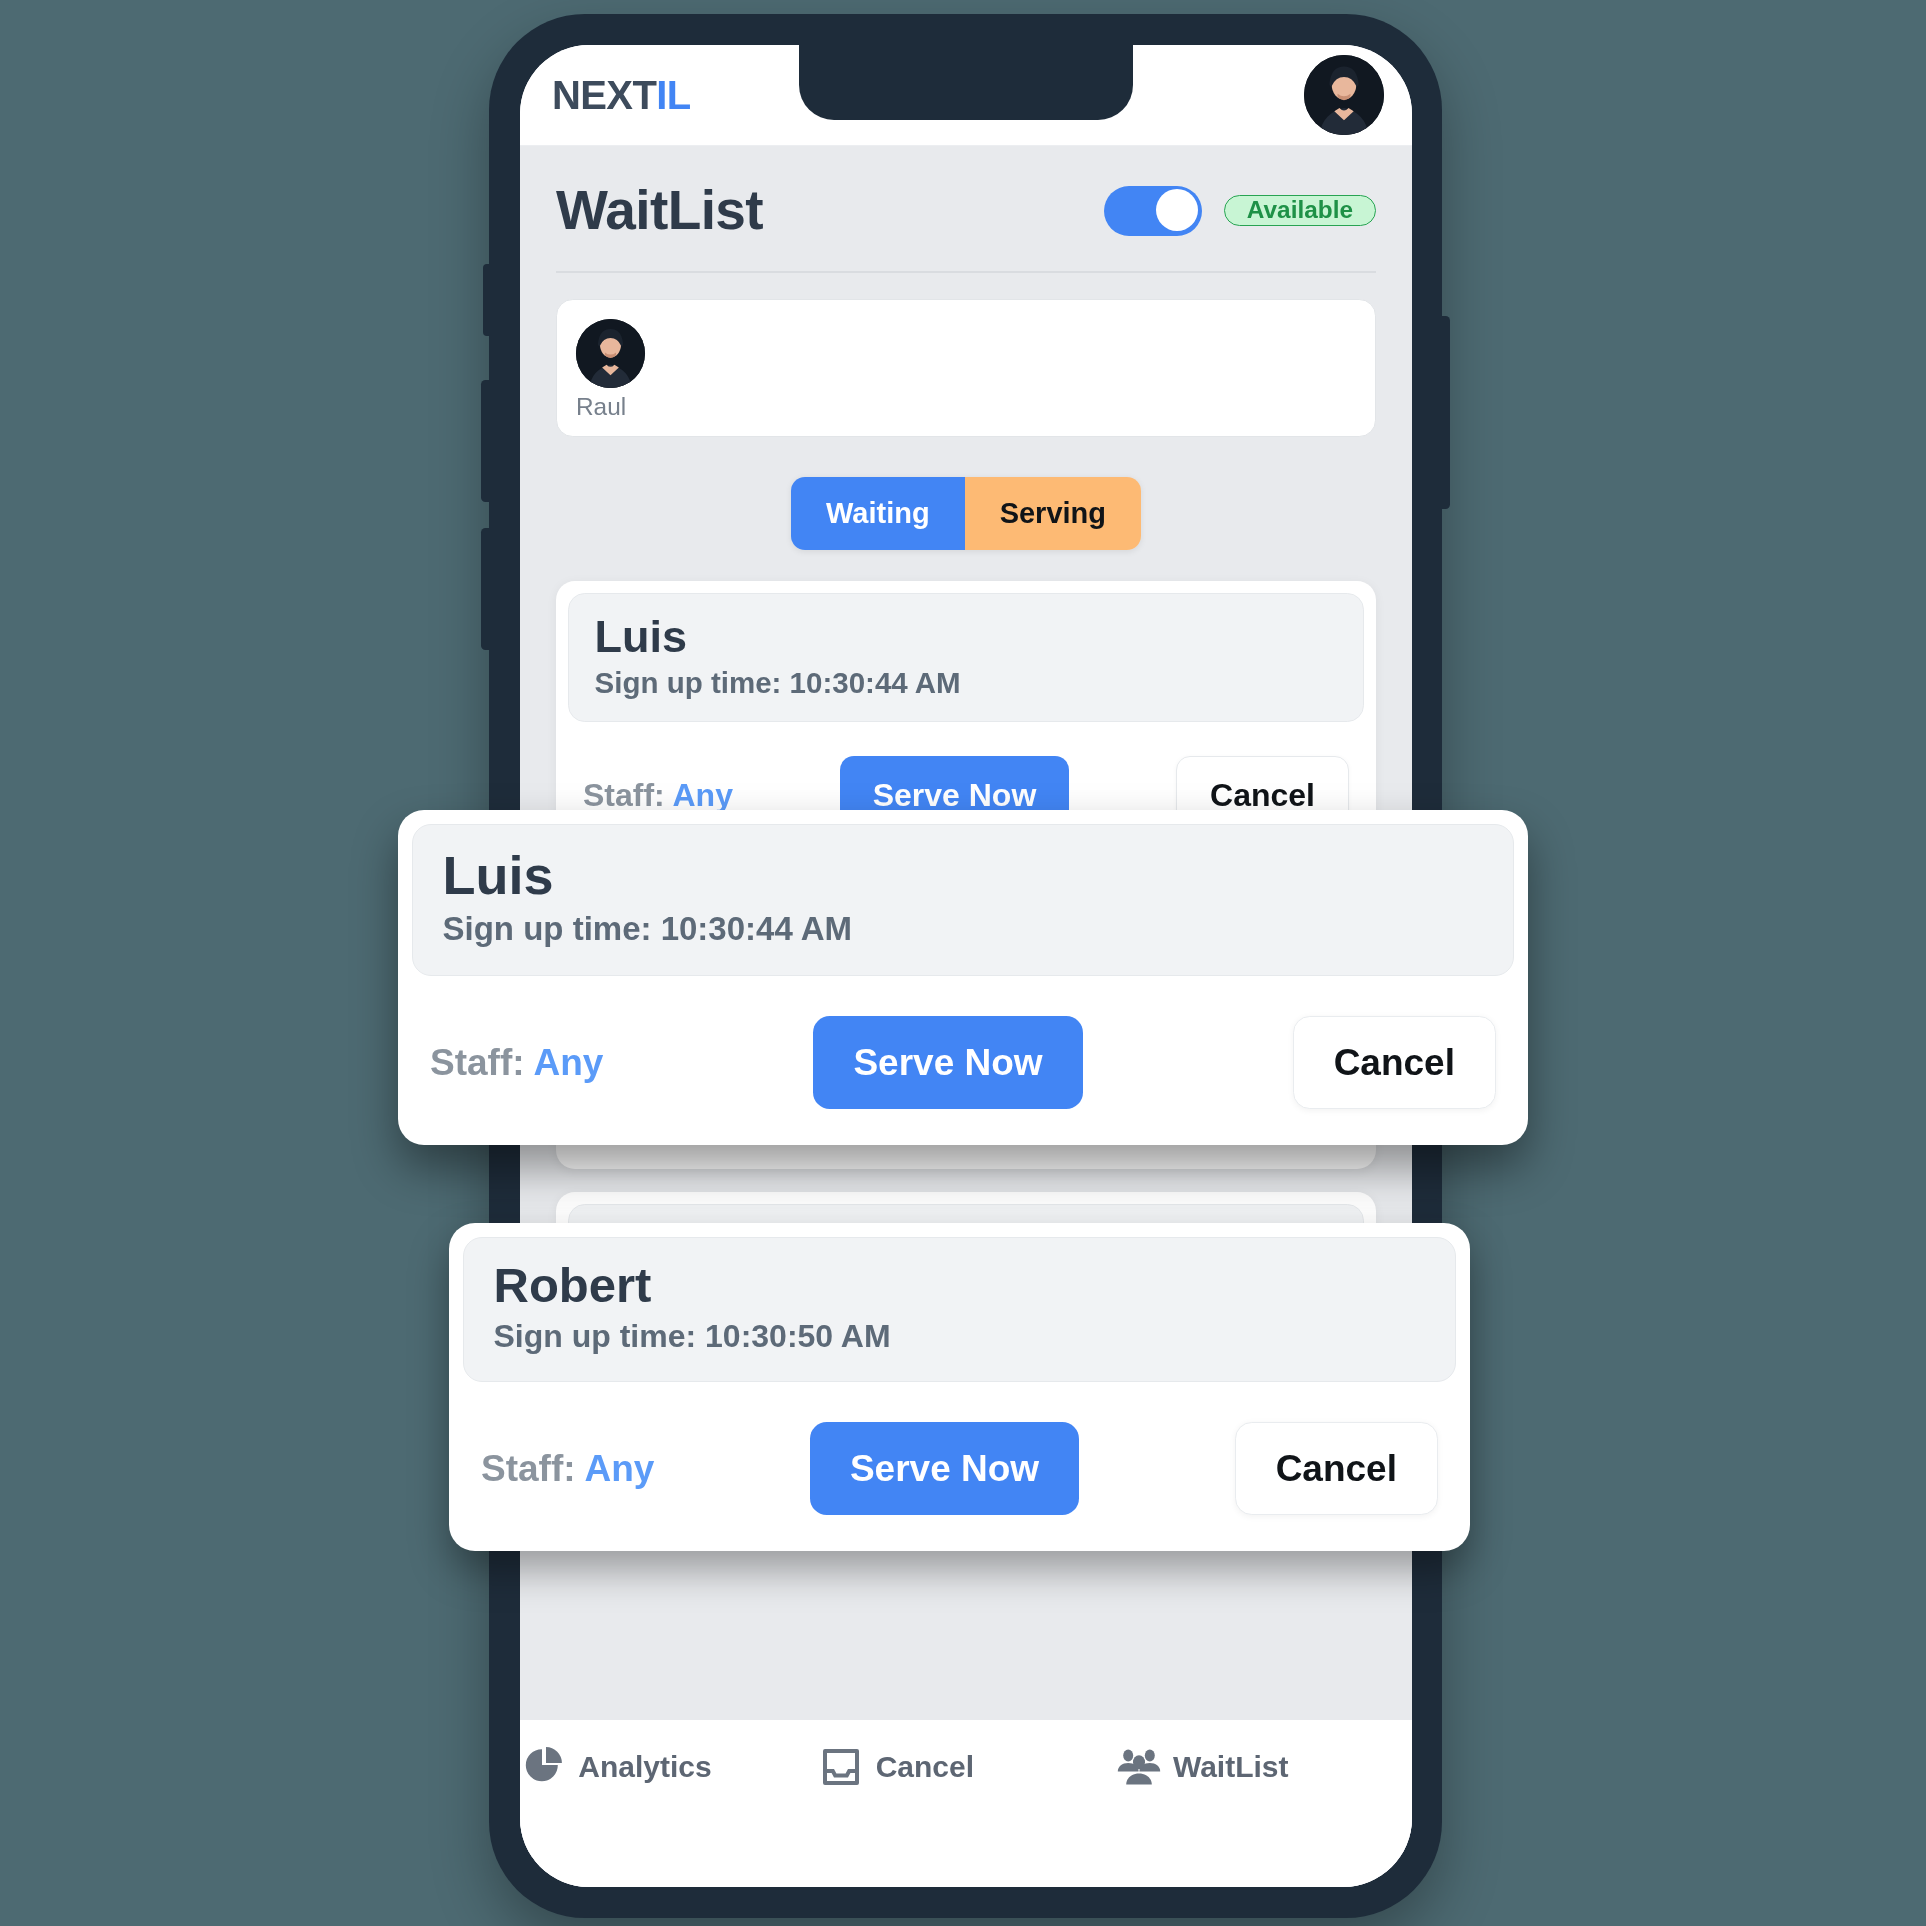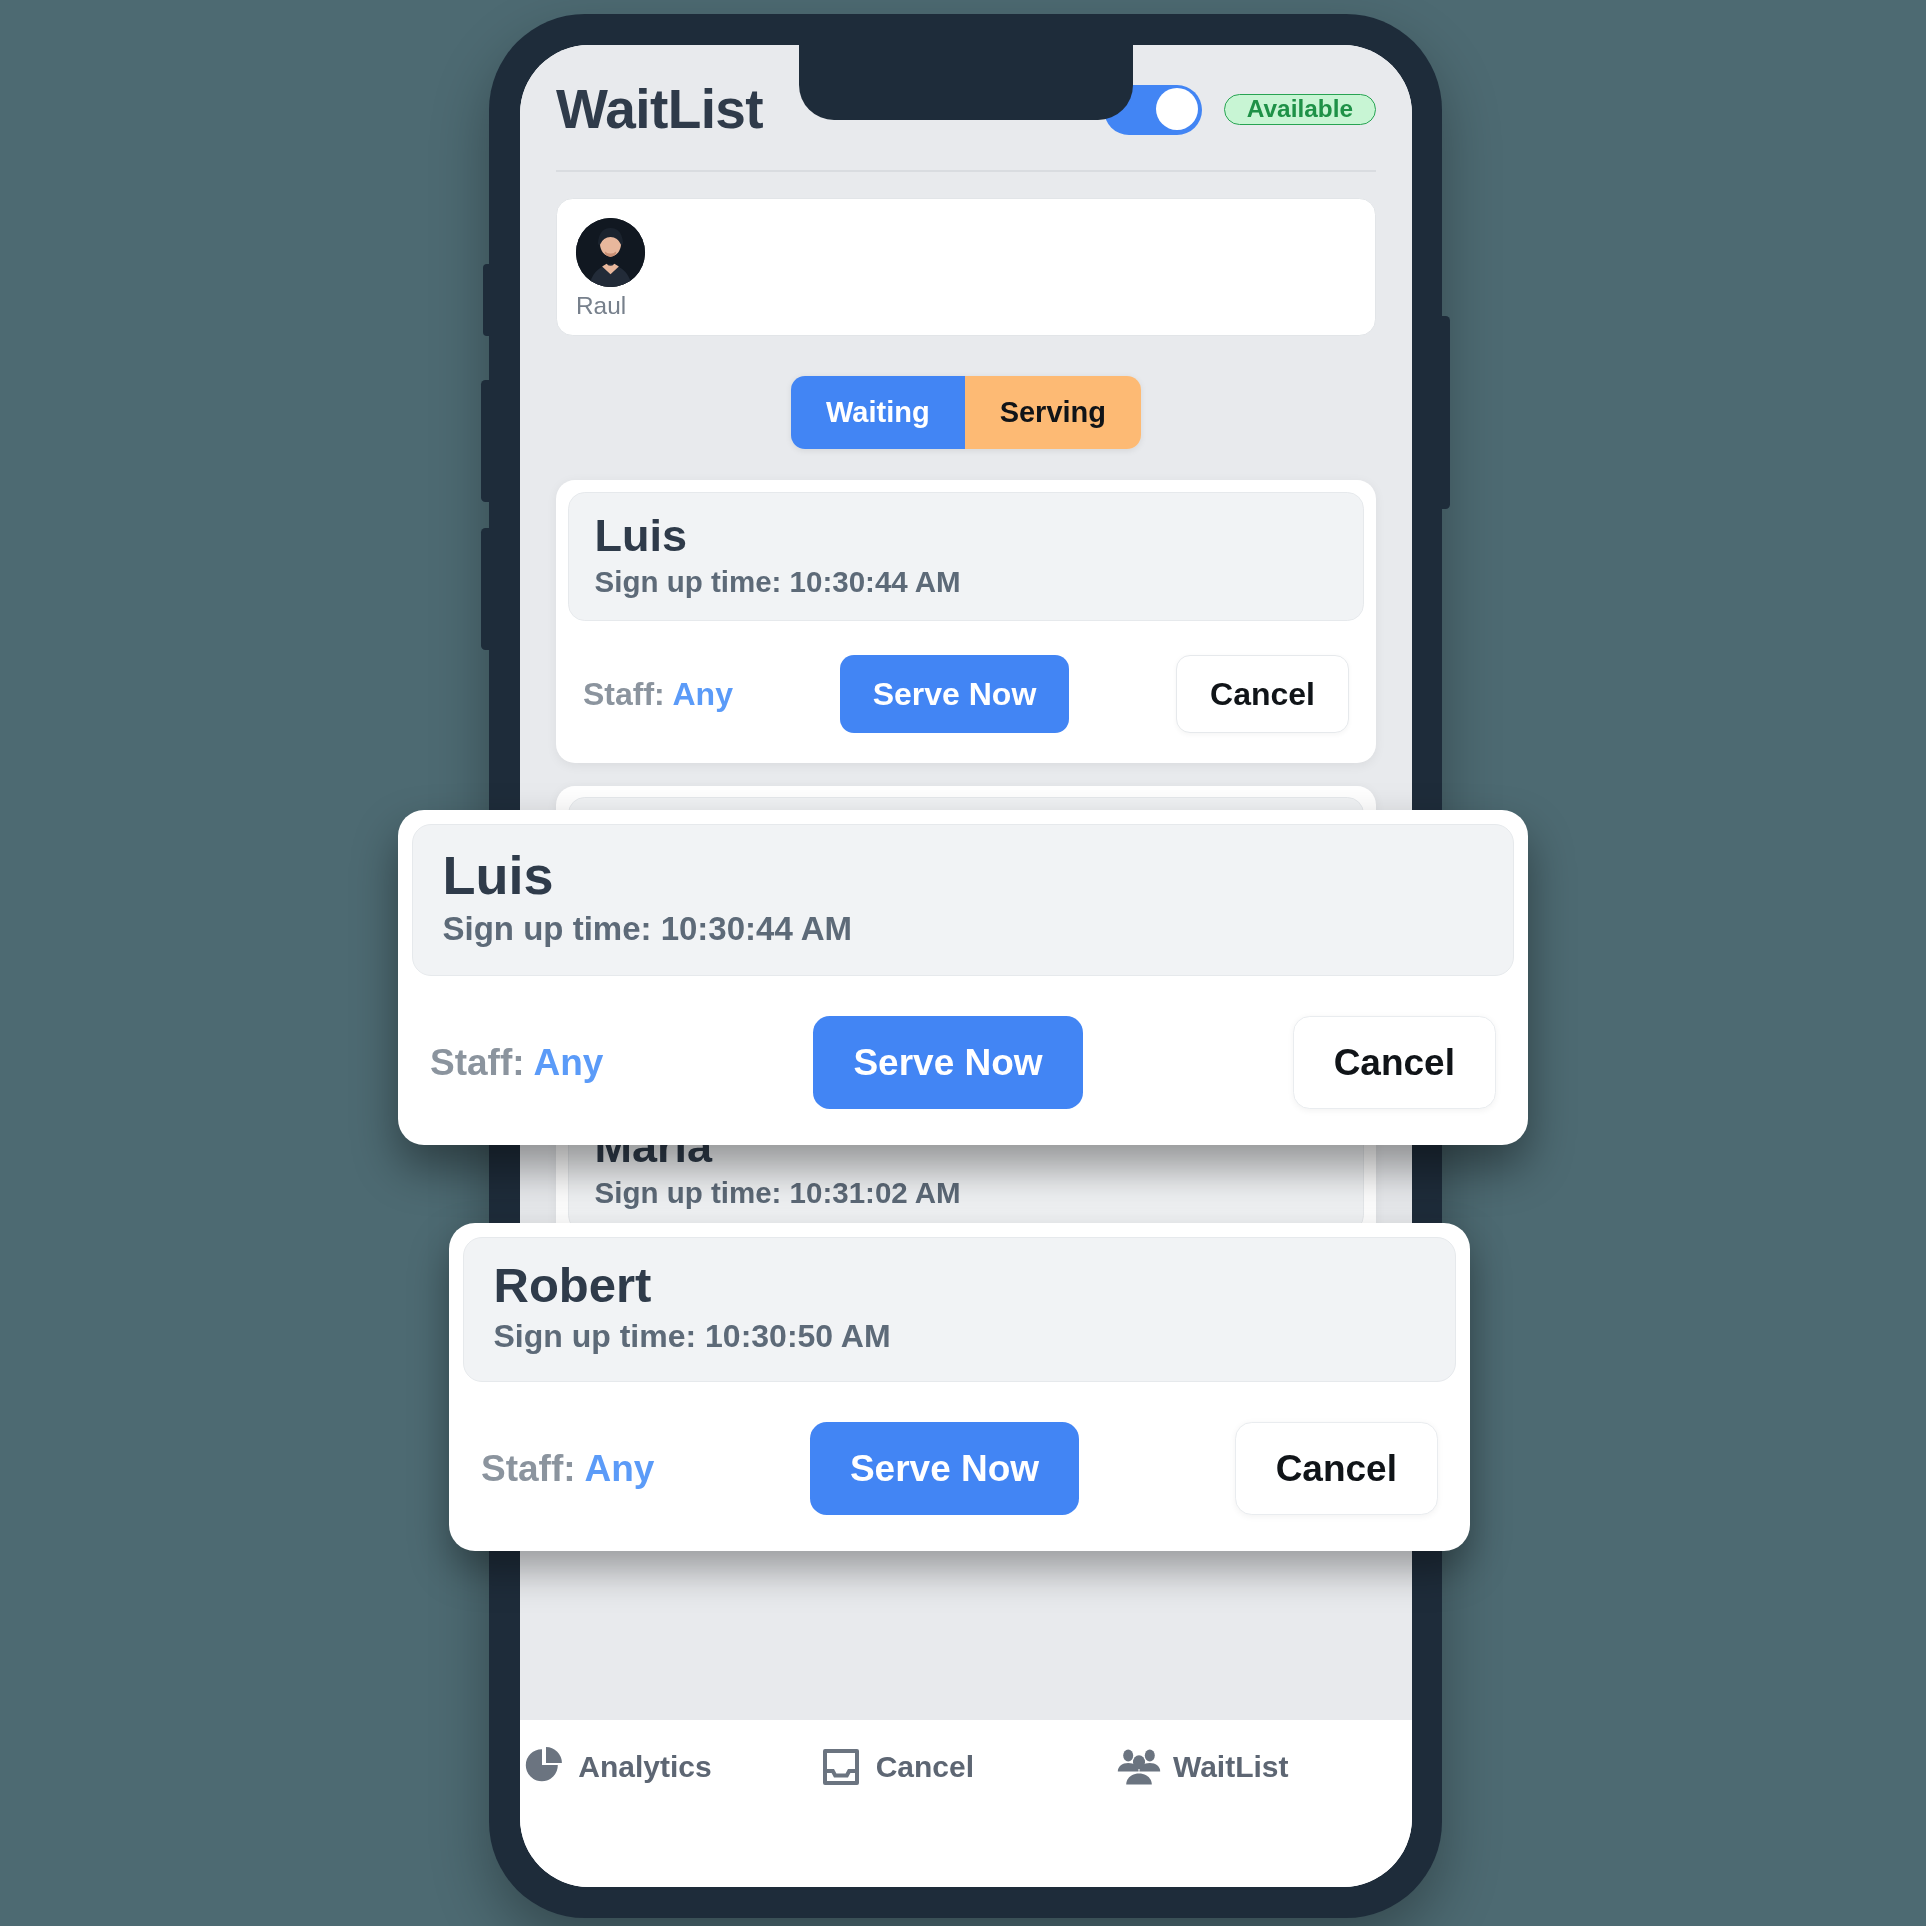--- a/index.html
+++ b/index.html
@@ -410,20 +410,33 @@
   <div class="phone">
 
     <div class="btn-mute"></div>
     <div class="btn-volup"></div>
     <div class="btn-voldn"></div>
     <div class="btn-power"></div>
 
     <div class="screen">
       <div class="notch"></div>
 
+      <div class="app-header">
+        <div class="logo"><span class="a">NEXT</span><span class="b">IL</span></div>
+        <div class="avatar-top">
+          <svg width="80" height="80" viewBox="0 0 124 124">
+            <rect width="124" height="124" fill="#111821"></rect>
+            <ellipse cx="62" cy="46" rx="19" ry="23" fill="#e8b79c"></ellipse>
+            <path d="M40 40 q4 -22 22 -22 q18 0 22 22 q2 10 -3 8 q-6 -14 -19 -14 q-13 0 -19 14 q-5 2 -3 -8 z" fill="#1b232e"></path>
+            <path d="M52 60 q10 8 20 0 q2 8 -10 10 q-12 -2 -10 -10 z" fill="#c98f74"></path>
+            <path d="M24 124 q4 -34 38 -42 q34 8 38 42 z" fill="#222b38"></path>
+            <path d="M55 82 q7 8 14 0 l8 5 -15 14 -15 -14 z" fill="#e8b79c"></path>
+          </svg>
+        </div>
+      </div>
 
       <div class="app-body">
 
         <div class="title-row">
           <div class="page-title">WaitList</div>
           <div class="title-right">
             <div class="toggle">
               <div class="knob"></div>
             </div>
             <div class="badge">Available</div>

